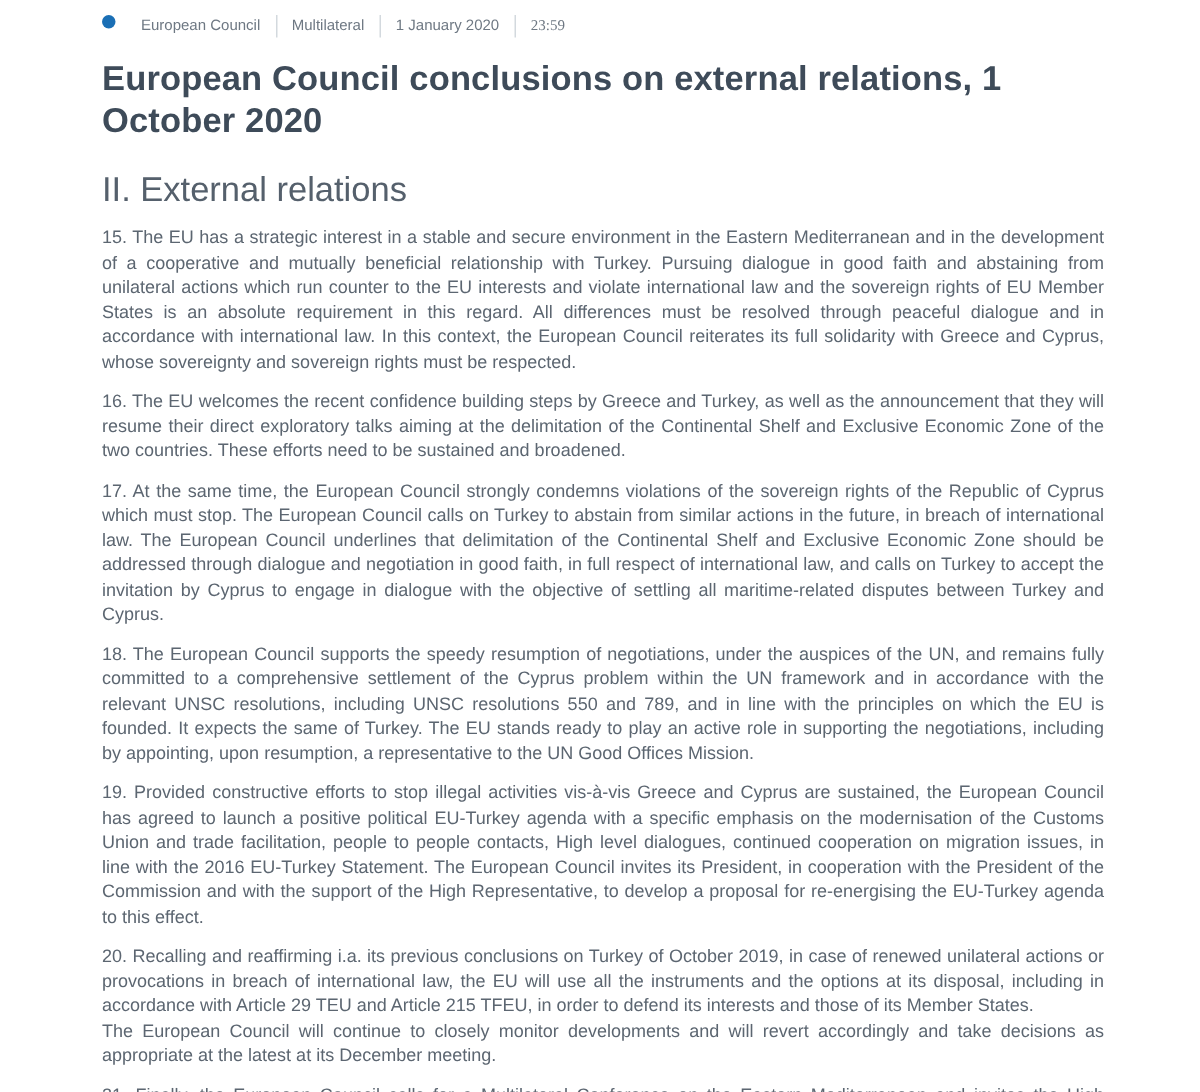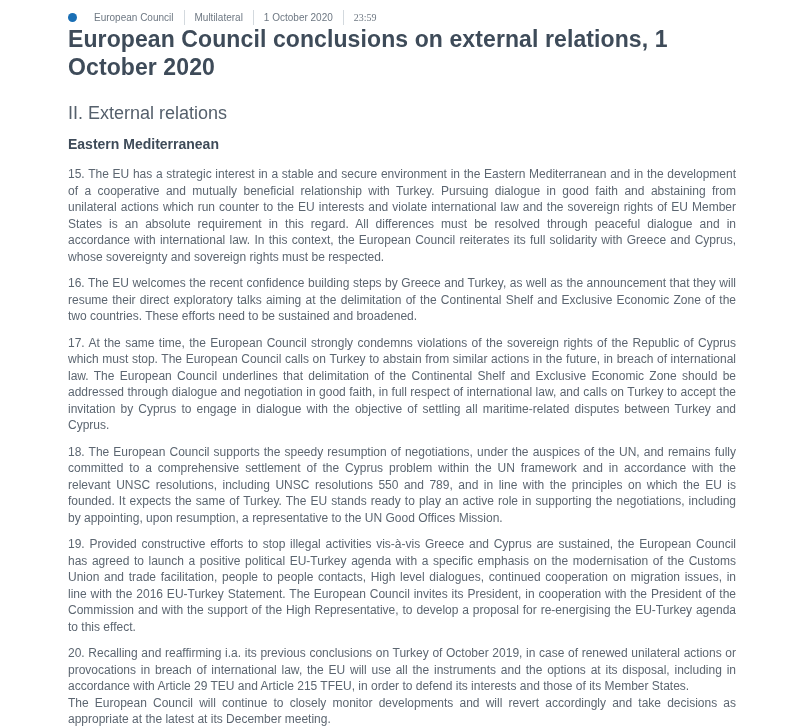--- a/index.html
+++ b/index.html
@@ -10,21 +10,20 @@
   }
   .page {
     width: 800px;
     min-height: 728px;
     padding: 8px 64px 10px 68px;
     background: #ffffff;
   }
   
   .breadcrumb {
     display: flex;
-    align-items: center;
     font-size: 10px;
     color: #6e7883;
     margin-top: 2px;
   }
   .crumb-dot {
     width: 9px;
     height: 9px;
     border-radius: 50%;
     background: #1a6fb5;
     display: inline-block;
@@ -35,31 +34,31 @@
     padding: 1px 10px 1px 10px;
     border-right: 1px solid #d3d9de;
     line-height: 13px;
     white-space: nowrap;
     cursor: default;
   }
   .crumb:first-of-type { padding-left: 0; }
   .crumb:last-of-type { border-right: none; font-family: Liberation Serif, serif; }
   
   .page-title {
-    margin-top: 0;
+    margin-top: 13px;
     font-size: 23px;
     font-weight: 700;
     line-height: 28px;
     color: #3e4b59;
     letter-spacing: 0.1px;
   }
   
   .section-heading {
     margin-top: 21px;
-    font-size: 18px;
+    font-size: 23px;
     font-weight: 400;
     color: #55606c;
     line-height: 22px;
   }
   .subsection-heading {
     margin-top: 11px;
     font-size: 14px;
     font-weight: 700;
     color: #3e4b59;
     line-height: 18px;
@@ -77,29 +76,28 @@
 </style>
 </head>
 <body>
 
 <div class="page">
 
   <div class="breadcrumb">
     <span class="crumb-dot"></span>
     <span class="crumb">European Council</span>
     <span class="crumb">Multilateral</span>
-    <span class="crumb">1 October 2020</span>
+    <span class="crumb">1 January 2020</span>
     <span class="crumb">23:59</span>
   </div>
 
   <h1 class="page-title">European Council conclusions on external relations, 1 October 2020</h1>
 
   <h2 class="section-heading">II. External relations</h2>
 
-  <h3 class="subsection-heading">Eastern Mediterranean</h3>
 
   <div class="doc-body">
     <p>15. The EU has a strategic interest in a stable and secure environment in the Eastern Mediterranean and in the development of a cooperative and mutually beneficial relationship with Turkey. Pursuing dialogue in good faith and abstaining from unilateral actions which run counter to the EU interests and violate international law and the sovereign rights of EU Member States is an absolute requirement in this regard. All differences must be resolved through peaceful dialogue and in accordance with international law. In this context, the European Council reiterates its full solidarity with Greece and Cyprus, whose sovereignty and sovereign rights must be respected.</p>
     <p>16. The EU welcomes the recent confidence building steps by Greece and Turkey, as well as the announcement that they will resume their direct exploratory talks aiming at the delimitation of the Continental Shelf and Exclusive Economic Zone of the two countries. These efforts need to be sustained and broadened.</p>
     <p>17. At the same time, the European Council strongly condemns violations of the sovereign rights of the Republic of Cyprus which must stop. The European Council calls on Turkey to abstain from similar actions in the future, in breach of international law. The European Council underlines that delimitation of the Continental Shelf and Exclusive Economic Zone should be addressed through dialogue and negotiation in good faith, in full respect of international law, and calls on Turkey to accept the invitation by Cyprus to engage in dialogue with the objective of settling all maritime-related disputes between Turkey and Cyprus.</p>
     <p>18. The European Council supports the speedy resumption of negotiations, under the auspices of the UN, and remains fully committed to a comprehensive settlement of the Cyprus problem within the UN framework and in accordance with the relevant UNSC resolutions, including UNSC resolutions 550 and 789, and in line with the principles on which the EU is founded. It expects the same of Turkey. The EU stands ready to play an active role in supporting the negotiations, including by appointing, upon resumption, a representative to the UN Good Offices Mission.</p>
     <p>19. Provided constructive efforts to stop illegal activities vis-à-vis Greece and Cyprus are sustained, the European Council has agreed to launch a positive political EU-Turkey agenda with a specific emphasis on the modernisation of the Customs Union and trade facilitation, people to people contacts, High level dialogues, continued cooperation on migration issues, in line with the 2016 EU-Turkey Statement. The European Council invites its President, in cooperation with the President of the Commission and with the support of the High Representative, to develop a proposal for re-energising the EU-Turkey agenda to this effect.</p>
     <p>20. Recalling and reaffirming i.a. its previous conclusions on Turkey of October 2019, in case of renewed unilateral actions or provocations in breach of international law, the EU will use all the instruments and the options at its disposal, including in accordance with Article 29 TEU and Article 215 TFEU, in order to defend its interests and those of its Member States.
 The European Council will continue to closely monitor developments and will revert accordingly and take decisions as appropriate at the latest at its December meeting.</p>
     <p>21. Finally, the European Council calls for a Multilateral Conference on the Eastern Mediterranean and invites the High Representative to engage in talks about its organisation. Modalities such as participation, scope and timeline will need to be agreed with all involved parties. The Conference could address issues on which multilateral solutions are needed, including maritime delimitation, security, energy, migration and economic cooperation.</p>

